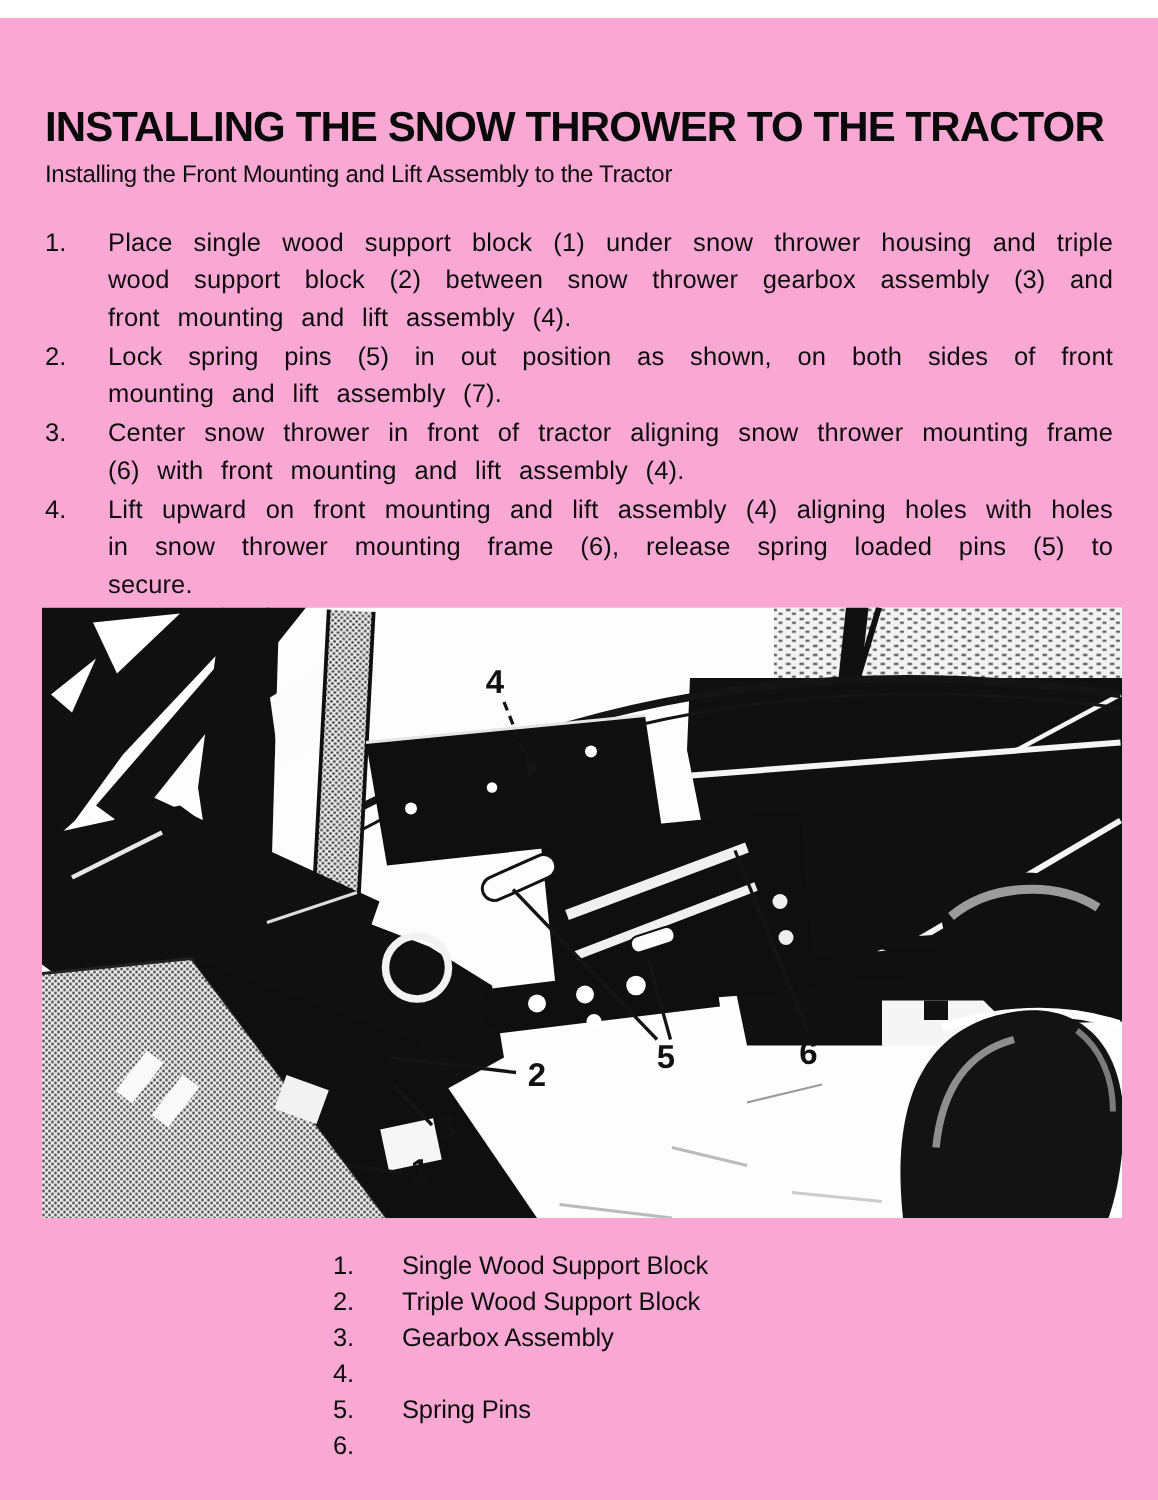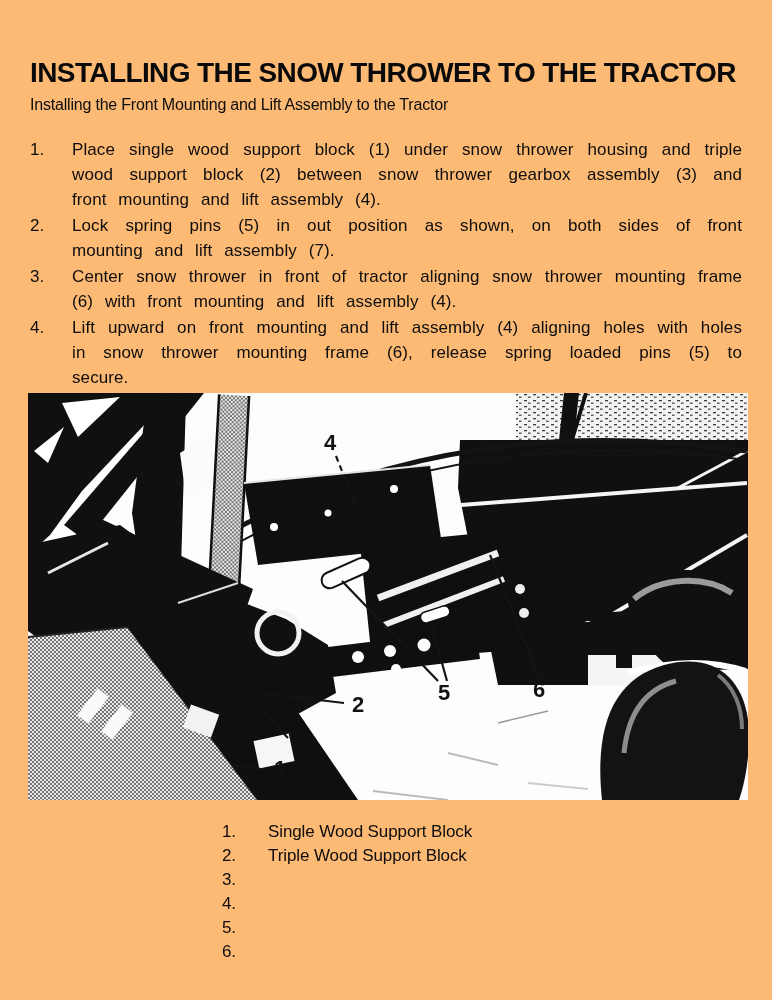--- a/index.html
+++ b/index.html
@@ -4,21 +4,21 @@
 <style>
   html, body { margin: 0; padding: 0; }
   body {
     width: 772px; height: 1000px;
     background: #ffffff;
     font-family: "Liberation Sans", sans-serif;
     color: #0d0d0d;
     position: relative;
     overflow: hidden;
   }
-  .page { position: absolute; inset: 0; background: #fdba74; }
+  .page { position: absolute; inset: 0; background: #f9a8d4; margin-top: 12px; }
 
   .title {
     position: absolute; left: 30px; top: 38px;
     font-size: 28px; font-weight: bold;
     letter-spacing: -0.6px; white-space: nowrap;
     color: #0a0a0a;
   }
   .subtitle {
     position: absolute; left: 30px; top: 96px;
     font-size: 16px; font-weight: normal;
@@ -247,25 +247,27 @@
     <div class="legend-row">
       <span>1.</span>
       <span>Single Wood Support Block</span>
     </div>
     <div class="legend-row">
       <span>2.</span>
       <span>Triple Wood Support Block</span>
     </div>
     <div class="legend-row">
       <span>3.</span>
+      <span>Gearbox Assembly</span>
     </div>
     <div class="legend-row">
       <span>4.</span>
     </div>
     <div class="legend-row">
       <span>5.</span>
+      <span>Spring Pins</span>
     </div>
     <div class="legend-row">
       <span>6.</span>
     </div>
   </div>
 
 </div>
 
 </body></html>

